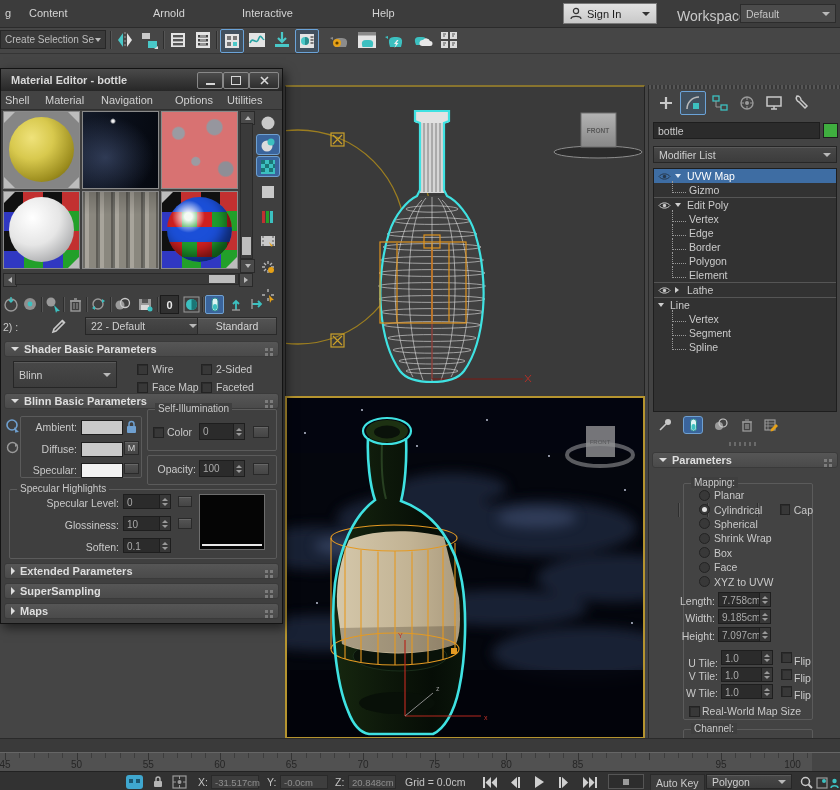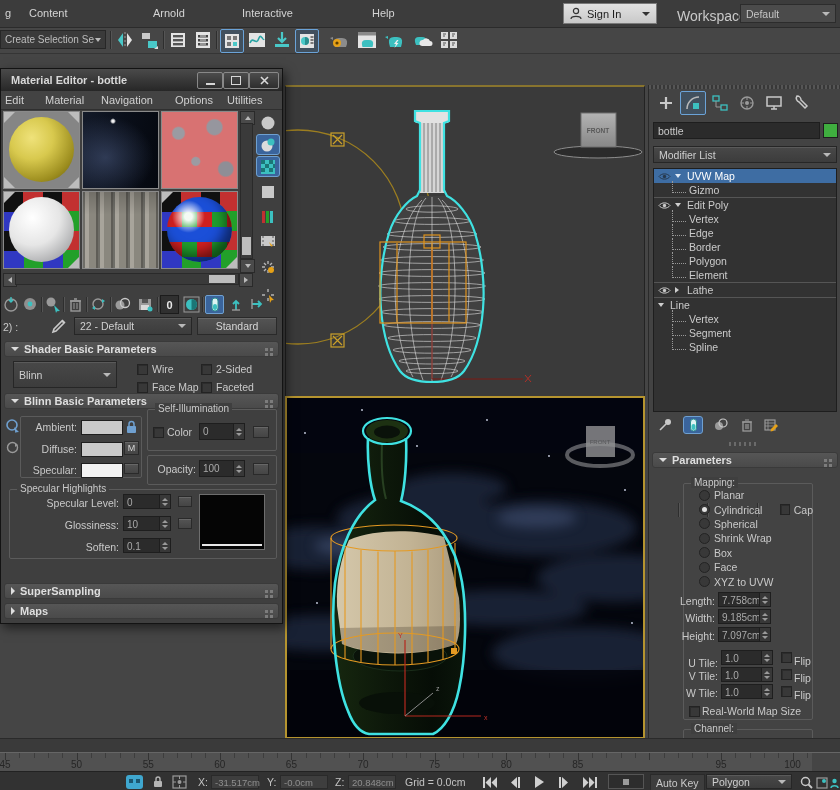--- a/index.html
+++ b/index.html
@@ -392,21 +392,21 @@
       </div>
     <div class="wbtn" style="left:222px">
         <div style="width:8px;height:7px;border:1.5px solid #d6d6d6"></div>
       </div>
     <div class="wbtn" style="left:248px;width:28px">
         <svg width="9" height="9" viewBox="0 0 9 9">
           <path d="M1 1l7 7M8 1l-7 7" stroke="#d9d9d9" stroke-width="1.6"></path>
         </svg>
       </div>
     <div class="mew-menus">
-      <span style="left:4px">Edit</span>
+      <span style="left:4px">Shell</span>
       <span style="left:44px">Material</span>
       <span style="left:100px">Navigation</span>
       <span style="left:174px">Options</span>
       <span style="left:226px">Utilities</span>
     </div>
 
     <div class="slot" style="left:2px;top:42px;background:#858585">
       <div class="ball" style="background:radial-gradient(circle at 35% 32%, #efe27a 0%, #d8c94e 35%, #9c8d1e 72%, #5f5510 100%)"></div>
       <div class="cnr" style="left:0;top:0;border-width:11px 11px 0 0;border-color:#bcbcbc transparent transparent transparent"></div>
       <div class="cnr" style="right:0;top:0;border-width:0 11px 11px 0;border-color:transparent #bcbcbc transparent transparent"></div>
@@ -576,21 +576,21 @@
         <svg width="17" height="17">
           <path d="M3 8h9M9 5l3 3-3 3" fill="none" stroke="#3cc0c0" stroke-width="1.8"></path>
           <path d="M3 3v10" stroke="#9a9a9a" stroke-width="1.4"></path>
         </svg>
       </div>
 
     <span class="lbl" style="left:2px;top:252px;color:#c9c9c9">2) :</span>
     <div class="abs" style="left:50px;top:249px"><svg width="16" height="16">
           <path d="M2 14l3-1 8-8-2-2-8 8zM11 2l3 3" stroke="#c9c9c9" stroke-width="1.6" fill="none"></path>
         </svg></div>
-    <div class="dd" style="position:absolute;left:73px;top:248px;width:118px;height:18px">
+    <div class="dd" style="position:absolute;left:84px;top:248px;width:118px;height:18px">
       <span>22 - Default</span>
       <span class="tri-d"></span>
     </div>
     <div class="btn" style="position:absolute;left:196px;top:248px;width:80px;height:18px">
       <span>Standard</span>
     </div>
 
     <div class="roll" style="left:3px;top:272px;width:275px">
       <span class="tri-d" style="border-top-color:#ddd"></span>
       <span>Shader Basic Parameters</span>
@@ -689,20 +689,25 @@
       <span class="val">0.1</span>
         <span class="btns">
           <i class="up"></i>
           <i class="dn"></i>
         </span>
     </div>
     <div class="abs" style="left:198px;top:425px;width:66px;height:56px;background:#050505;border:1px solid #6e6e6e;box-sizing:border-box">
       <div style="position:absolute;left:2px;right:2px;bottom:3px;height:2px;background:#e8e8e8"></div>
     </div>
 
+    <div class="roll" style="left:3px;top:494px;width:275px">
+      <span class="tri-r" style="border-left-color:#ddd"></span>
+      <span>Extended Parameters</span>
+        <span class="grip"></span>
+    </div>
     <div class="roll" style="left:3px;top:514px;width:275px">
       <span class="tri-r" style="border-left-color:#ddd"></span>
       <span>SuperSampling</span>
         <span class="grip"></span>
     </div>
     <div class="roll" style="left:3px;top:534px;width:275px">
       <span class="tri-r" style="border-left-color:#ddd"></span>
       <span>Maps</span>
         <span class="grip"></span>
     </div>

